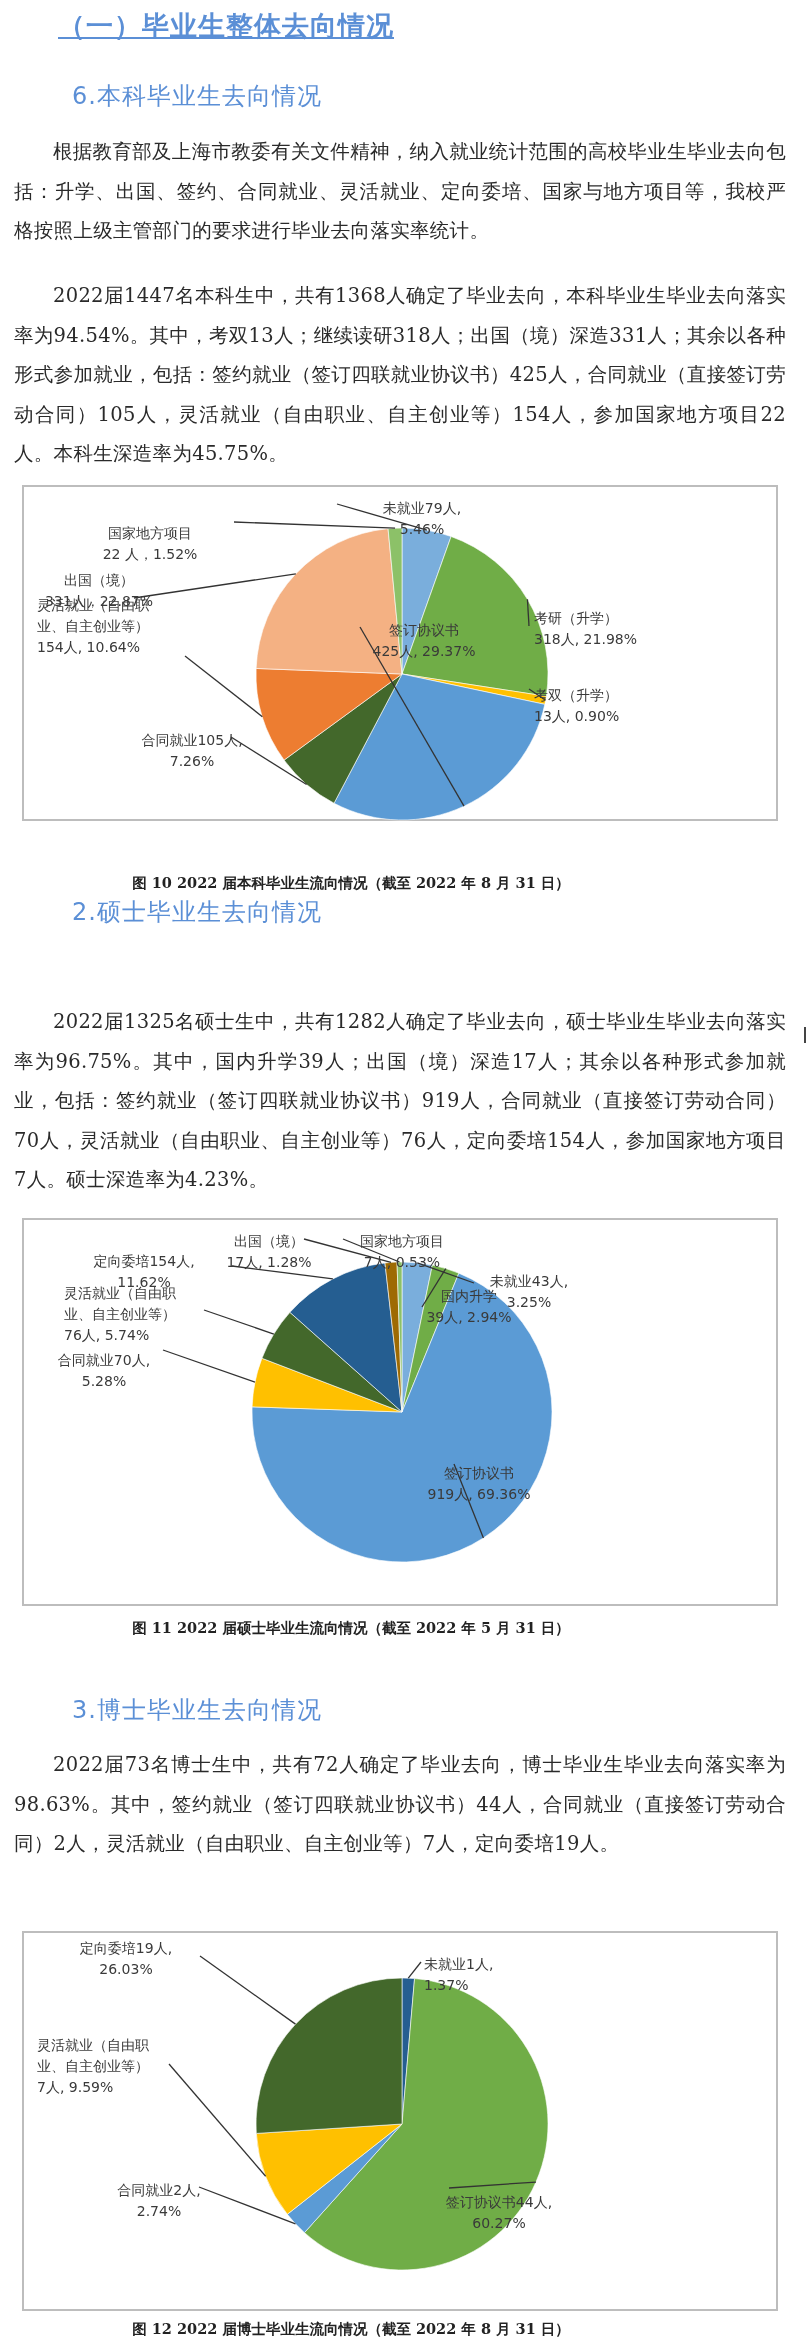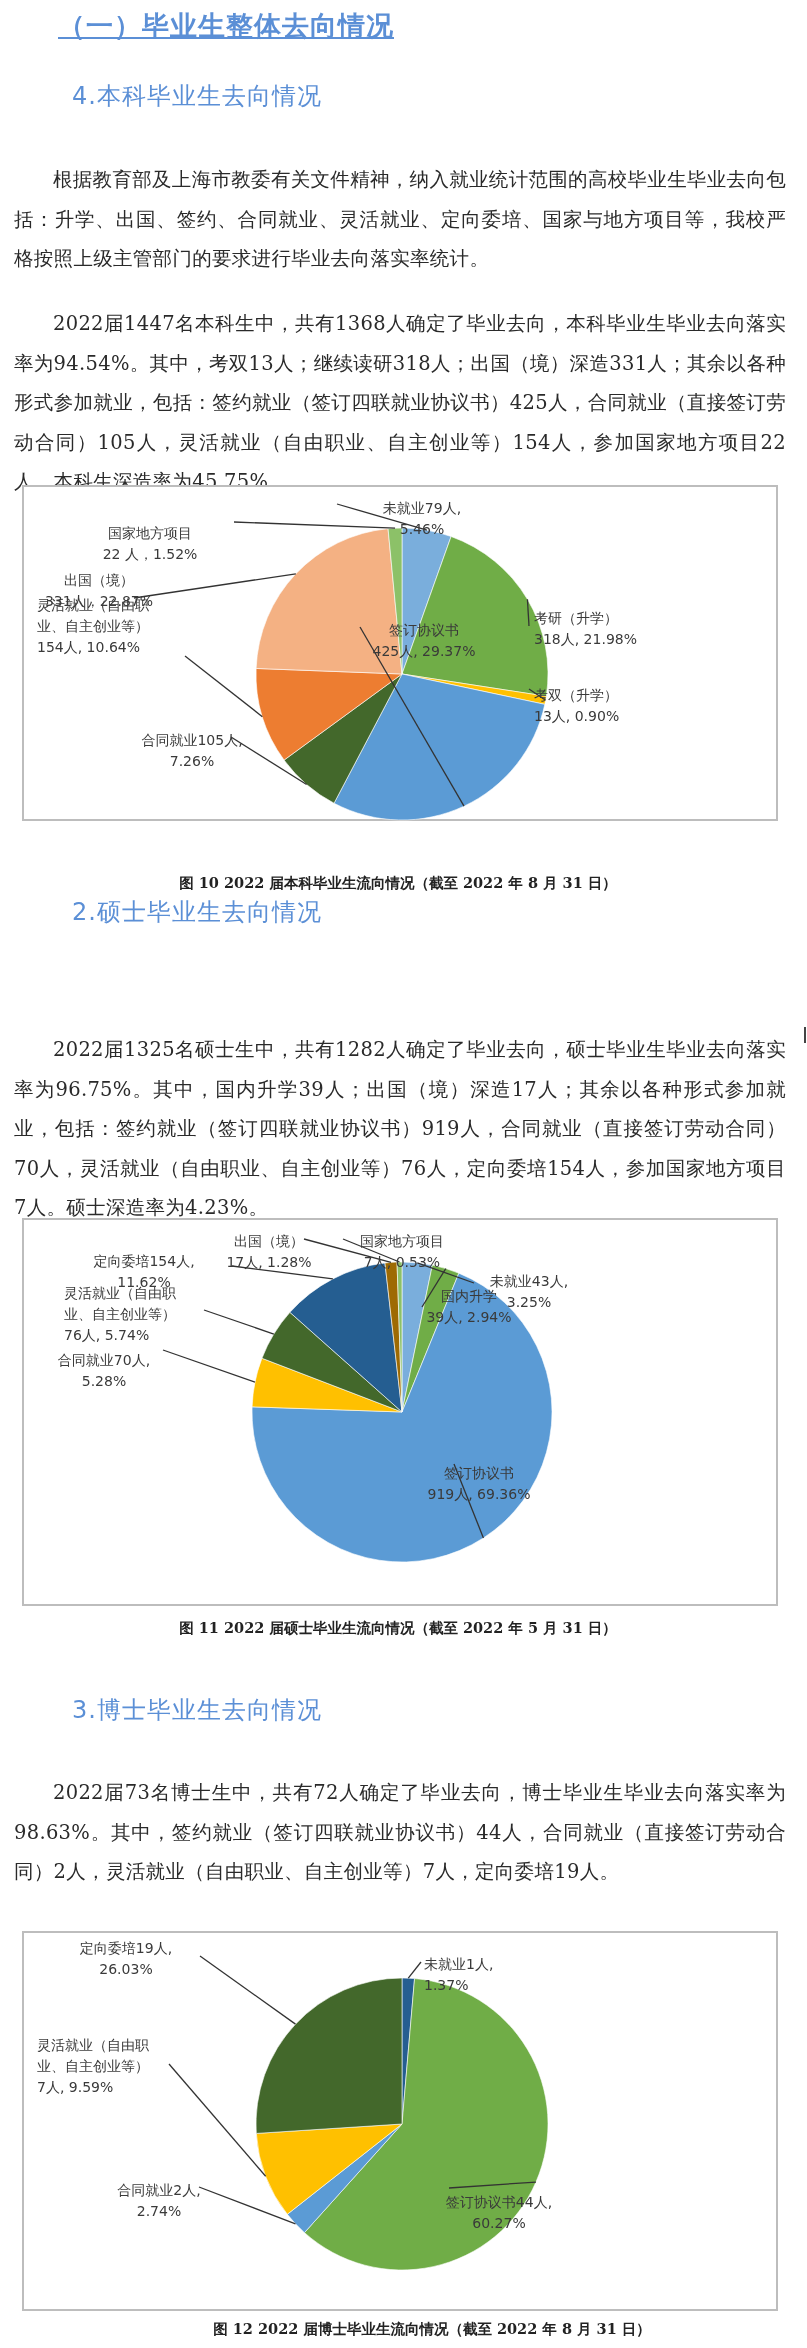--- a/index.html
+++ b/index.html
@@ -3,33 +3,33 @@
 <meta charset="utf-8">
 <style>
   html, body { margin:0; padding:0; background:#ffffff; }
   body { width:807px; height:2348px; position:relative; overflow:hidden;
          font-family:"DejaVu Serif","Liberation Serif",serif; color:#222; }
   .h1 { position:absolute; left:58px; top:8px; font-family:"DejaVu Sans","Liberation Sans",sans-serif;
         font-size:27px; font-weight:bold; color:#5b8fd6; letter-spacing:1px;text-decoration:underline; }
   .h2 { position:absolute; left:72px; font-family:"DejaVu Sans","Liberation Sans",sans-serif;
         font-size:24px; color:#5b8fd6; letter-spacing:1px; }
   .para { position:absolute; left:14px; width:772px; font-size:19.5px; line-height:39.5px;
-          text-indent:2em; text-align:justify; color:#2a2a2a; letter-spacing:0.3px;margin-top:28px; }
+          text-indent:2em; text-align:justify; color:#2a2a2a; letter-spacing:0.3px; }
   .chart-box { position:absolute; left:22px; width:756px; border:2px solid #bdbdbd; background:#fff; box-sizing:border-box; }
   .chart-box svg { position:absolute; left:0; top:0; }
-  .caption { position:absolute; left:0; width:702px; text-align:center; font-size:14.5px; font-weight:bold; color:#222;margin-left:47px; }
+  .caption { position:absolute; left:0; width:702px; text-align:center; font-size:14.5px; font-weight:bold; color:#222; }
   .lbl { font-family:"DejaVu Sans","Liberation Sans",sans-serif; font-size:14px; fill:#3a3a3a; }
   .cursor-mark { position:absolute; left:804px; top:1027px; width:2px; height:16px; background:#444; }
 </style>
 </head>
 <body>
 
 <div class="h1">（一）毕业生整体去向情况</div>
 
-<div class="h2" style="top:80px;">4.本科毕业生去向情况</div>
+<div class="h2" style="top:80px;">6.本科毕业生去向情况</div>
 <div class="para" style="top:132px;">根据教育部及上海市教委有关文件精神，纳入就业统计范围的高校毕业生毕业去向包括：升学、出国、签约、合同就业、灵活就业、定向委培、国家与地方项目等，我校严格按照上级主管部门的要求进行毕业去向落实率统计。</div>
 <div class="para" style="top:276px;">2022届1447名本科生中，共有1368人确定了毕业去向，本科毕业生毕业去向落实率为94.54%。其中，考双13人；继续读研318人；出国（境）深造331人；其余以各种形式参加就业，包括：签约就业（签订四联就业协议书）425人，合同就业（直接签订劳动合同）105人，灵活就业（自由职业、自主创业等）154人，参加国家地方项目22人。本科生深造率为45.75%。</div>
 
 <div class="chart-box" style="top:485px;height:336px;">
   <svg width="752" height="372">
       <path d="M378,187 L378,41 A146,146 0 0 1 427.10663404332126,49.50622380291054 Z" fill="#7aaedc" stroke="#ffffff" stroke-width="0.6"></path>
       <path d="M378,187 L427.10663404332126,49.50622380291054 A146,146 0 0 1 522.293069993877,209.26005282433388 Z" fill="#70ad47" stroke="#ffffff" stroke-width="0.6"></path>
       <path d="M378,187 L522.293069993877,209.26005282433388 A146,146 0 0 1 520.8073525264155,217.36544194303934 Z" fill="#ffc000" stroke="#ffffff" stroke-width="0.6"></path>
       <path d="M378,187 L520.8073525264155,217.36544194303934 A146,146 0 0 1 310.04248925706054,316.21987747101167 Z" fill="#5b9bd5" stroke="#ffffff" stroke-width="0.6"></path>
       <path d="M378,187 L310.04248925706054,316.21987747101167 A146,146 0 0 1 260.08880435879314,273.09848978037326 Z" fill="#43682b" stroke="#ffffff" stroke-width="0.6"></path>
@@ -105,13 +105,13 @@
       <polyline points="425,255 511.9672094046715,249.04125088525316" fill="none" stroke="#333" stroke-width="1.3"></polyline>
       <text class="lbl" text-anchor="middle"><tspan x="475" y="274">签订协议书44人,</tspan><tspan x="475" y="295">60.27%</tspan></text>
       <polyline points="175,254 271.4845971033728,290.8522355571931" fill="none" stroke="#333" stroke-width="1.3"></polyline>
       <text class="lbl" text-anchor="middle"><tspan x="135" y="262">合同就业2人,</tspan><tspan x="135" y="283">2.74%</tspan></text>
       <polyline points="145,131 241.65976459185293,243.22394286963635" fill="none" stroke="#333" stroke-width="1.3"></polyline>
       <text class="lbl" text-anchor="start"><tspan x="13" y="117">灵活就业（自由职</tspan><tspan x="13" y="138">业、自主创业等）</tspan><tspan x="13" y="159">7人, 9.59%</tspan></text>
       <polyline points="176,23 271.4845971033727,91.14776444280695" fill="none" stroke="#333" stroke-width="1.3"></polyline>
       <text class="lbl" text-anchor="middle"><tspan x="102" y="20">定向委培19人,</tspan><tspan x="102" y="41">26.03%</tspan></text>
     </svg>
 </div>
-<div class="caption" style="top:2320px;padding-left:34px;">图 12   2022 届博士毕业生流向情况（截至 2022 年 8 月 31 日）</div>
+<div class="caption" style="top:2320px;">图 12   2022 届博士毕业生流向情况（截至 2022 年 8 月 31 日）</div>
 
 </body></html>

